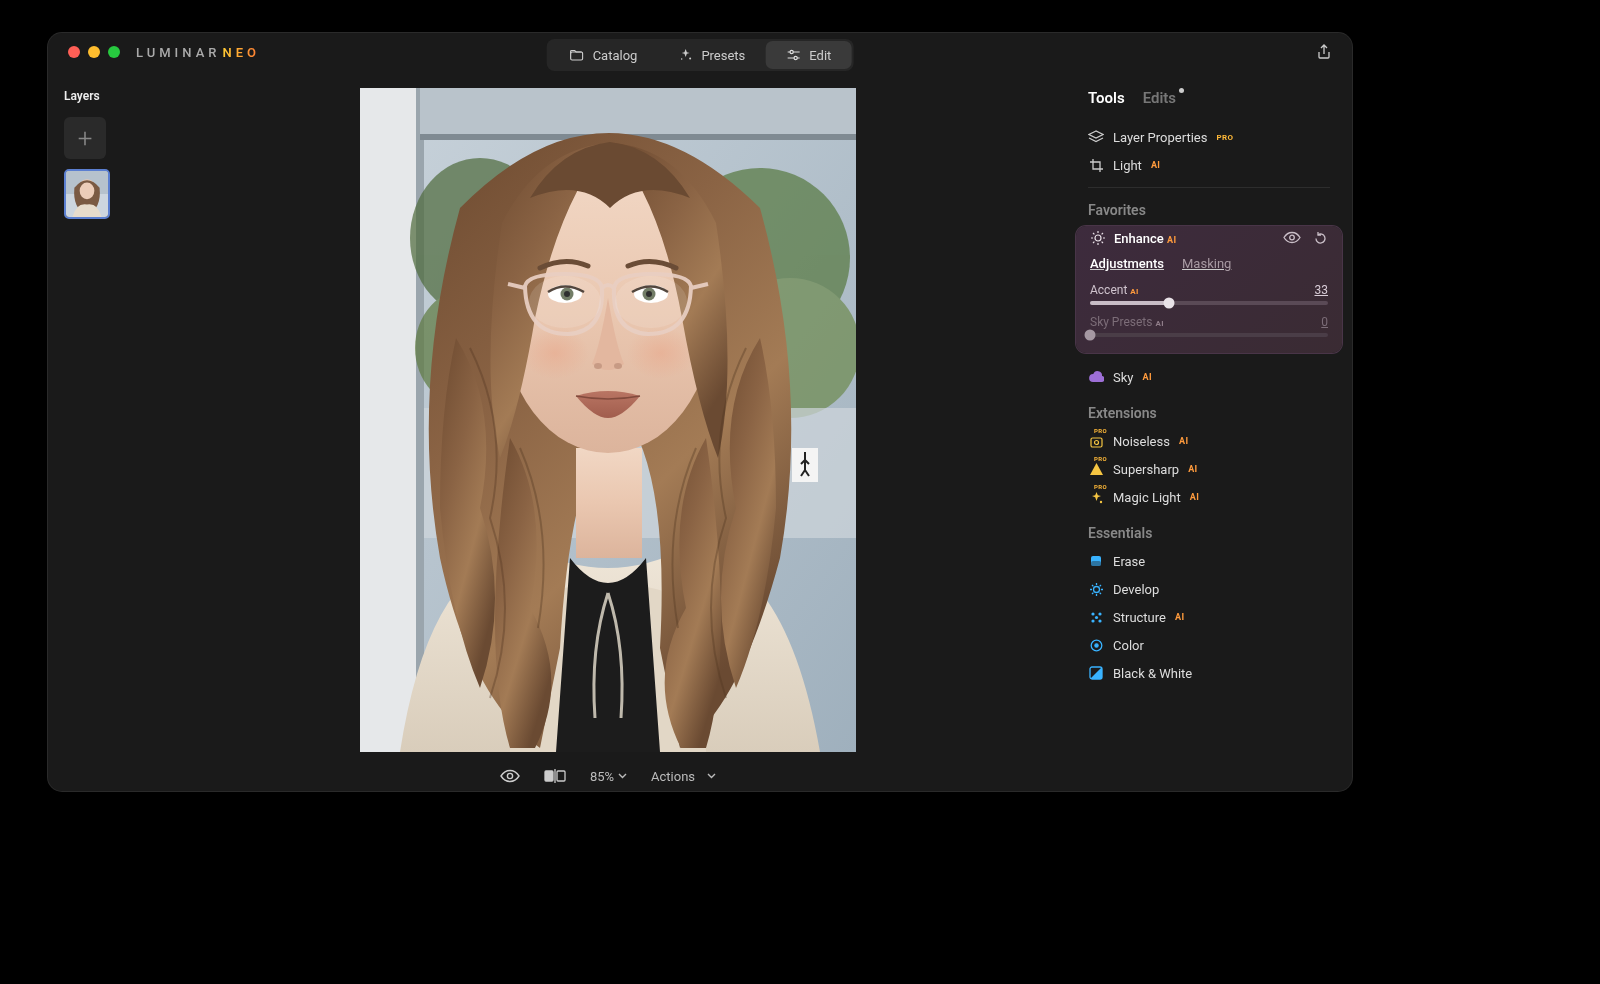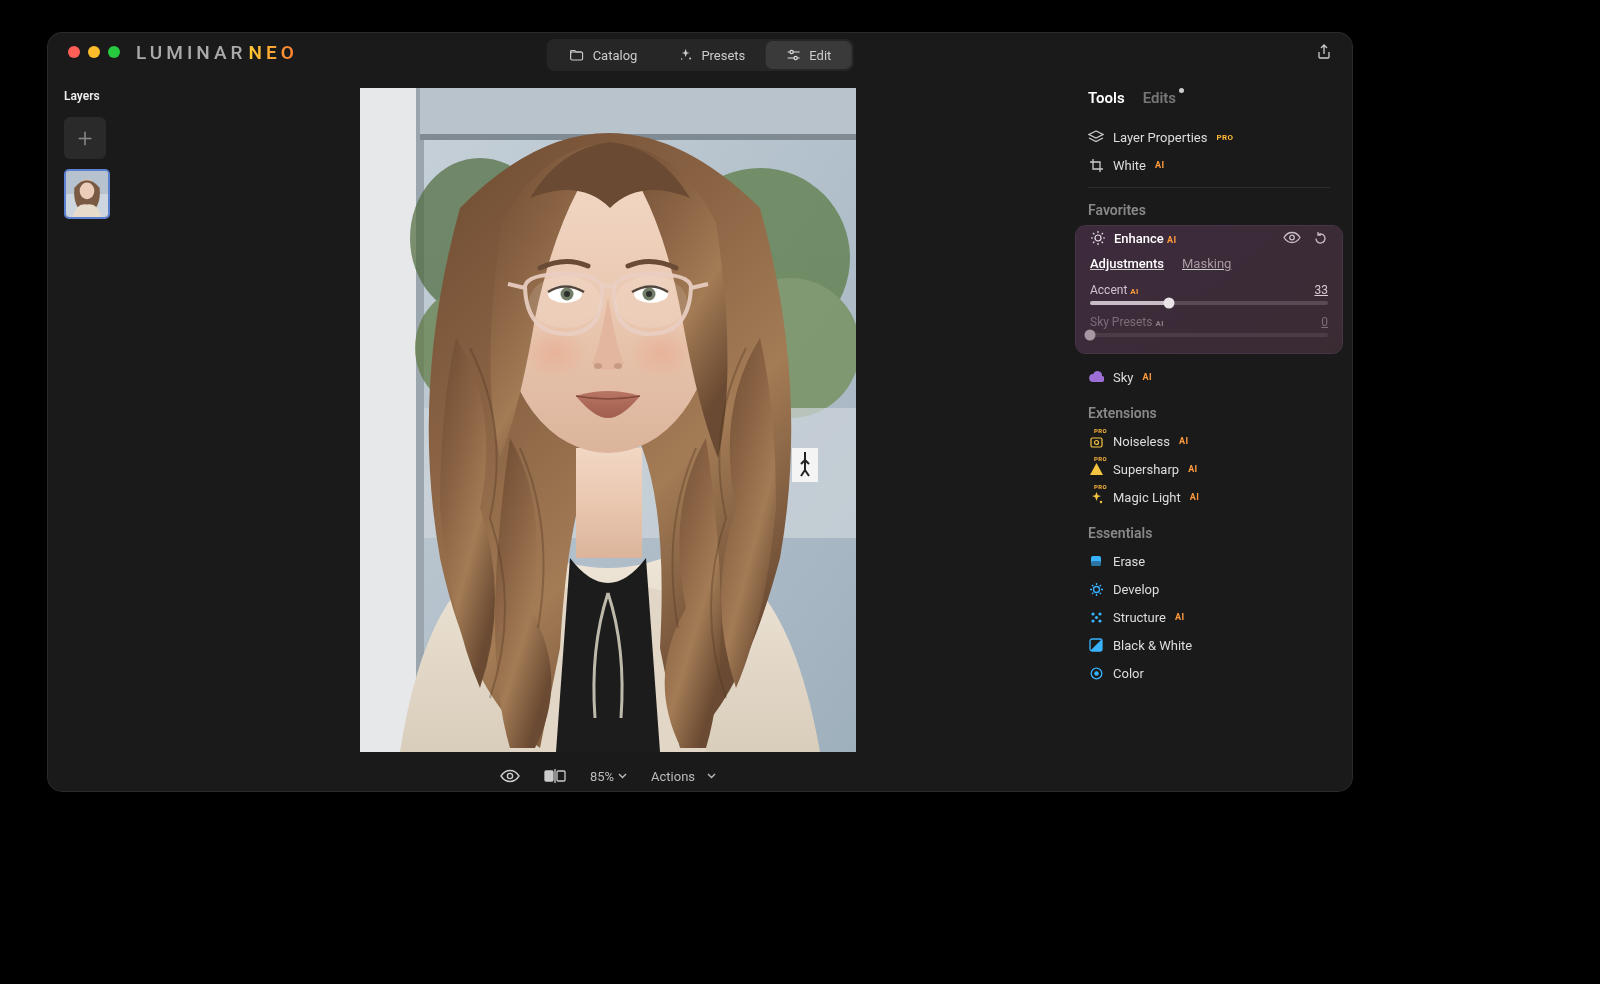--- a/index.html
+++ b/index.html
@@ -4,21 +4,21 @@
 <style>
   html,body{margin:0;padding:0;background:#000;font-family:-apple-system,BlinkMacSystemFont,"Segoe UI",Roboto,sans-serif;color:#ccc;font-size:13px;width:1600px;height:984px;overflow:hidden;}
   .stage{position:absolute;inset:0;background:#000;}
   .window{position:absolute;left:48px;top:33px;width:1304px;height:758px;background:#1a1a1a;border-radius:14px;box-shadow:0 0 0 1px #2a2a2a;overflow:hidden;}
   .titlebar{position:absolute;top:0;left:0;right:0;height:38px;display:flex;align-items:center;}
   .traffic{display:flex;gap:8px;margin-left:20px;}
   .dot{width:12px;height:12px;border-radius:6px;}
   .red{background:#ff5f56;}
   .yel{background:#ffbd2e;}
   .grn{background:#27c93f;}
-  .logo{margin-left:16px;font-size:19px;letter-spacing:4px;font-weight:500;display:flex;align-items:center;gap:2px;}
+  .logo{margin-left:16px;font-size:13px;letter-spacing:4px;font-weight:500;display:flex;align-items:center;gap:2px;}
   .logo-a{color:#aaa;}
   .logo-b{background:linear-gradient(90deg,#ffcc33,#ff7a33);-webkit-background-clip:text;background-clip:text;color:transparent;font-weight:600;}
   .topnav{position:absolute;left:50%;top:6px;transform:translateX(-50%);display:flex;background:#262626;border-radius:8px;padding:2px;}
   .topseg{display:flex;align-items:center;gap:8px;padding:6px 20px;border-radius:7px;color:#ccc;font-size:13px;}
   .topseg.active{background:#3a3a3a;}
   .share{position:absolute;right:20px;top:11px;color:#ccc;}
   .left{position:absolute;left:16px;top:56px;width:110px;}
   .layers-title{color:#eee;font-weight:600;font-size:12px;margin-bottom:14px;}
   .addlayer{width:42px;height:42px;border-radius:6px;background:#2a2a2a;display:flex;align-items:center;justify-content:center;color:#888;font-size:26px;font-weight:300;margin-bottom:10px;}
   .thumb{width:42px;height:46px;border-radius:5px;border:2px solid #5b7fd1;overflow:hidden;background:#333;}
@@ -290,21 +290,21 @@
       <span>Layer Properties</span>
       <span class="badge badge-pro">PRO</span>
     </div>
 
     <div class="rrow">
       <span class="ricon">
         <svg width="15" height="15" viewBox="0 0 15 15" fill="none" stroke="#ccc" stroke-width="1.3">
               <path d="M4 1v10h10M1 4h10v10"></path>
             </svg>
       </span>
-      <span>White</span>
+      <span>Light</span>
       <span class="badge badge-ai">AI</span>
     </div>
 
     <div class="sep"></div>
     <div class="sect">Favorites</div>
 
     <div class="enhance">
       <div class="enh-head">
         <span class="ricon">
           <svg width="16" height="16" viewBox="0 0 16 16" fill="none" stroke="#e8dfe6" stroke-width="1.2">
@@ -436,34 +436,34 @@
               <circle cx="11" cy="11" r="1.6"></circle>
               <circle cx="7.5" cy="7.5" r="1.6"></circle>
             </svg>
       </span>
       <span>Structure</span>
       <span class="badge badge-ai">AI</span>
     </div>
 
     <div class="rrow">
       <span class="ricon">
+        <svg width="15" height="15" viewBox="0 0 15 15" fill="none" stroke="#39b3ff" stroke-width="1.3">
+              <circle cx="7.5" cy="7.5" r="5.3"></circle>
+              <circle cx="7.5" cy="7.5" r="1.6" fill="#39b3ff"></circle>
+            </svg>
+      </span>
+      <span>Color</span>
+    </div>
+
+    <div class="rrow">
+      <span class="ricon">
         <svg width="14" height="14" viewBox="0 0 14 14">
               <rect x="1" y="1" width="12" height="12" rx="2" fill="none" stroke="#39b3ff" stroke-width="1.3"></rect>
               <path d="M1 13 13 1V13z" fill="#39b3ff"></path>
             </svg>
       </span>
       <span>Black &amp; White</span>
     </div>
 
-    <div class="rrow">
-      <span class="ricon">
-        <svg width="15" height="15" viewBox="0 0 15 15" fill="none" stroke="#39b3ff" stroke-width="1.3">
-              <circle cx="7.5" cy="7.5" r="5.3"></circle>
-              <circle cx="7.5" cy="7.5" r="1.6" fill="#39b3ff"></circle>
-            </svg>
-      </span>
-      <span>Color</span>
-    </div>
-
   </div>
 
 </div>
 </div>
 
 </body></html>

